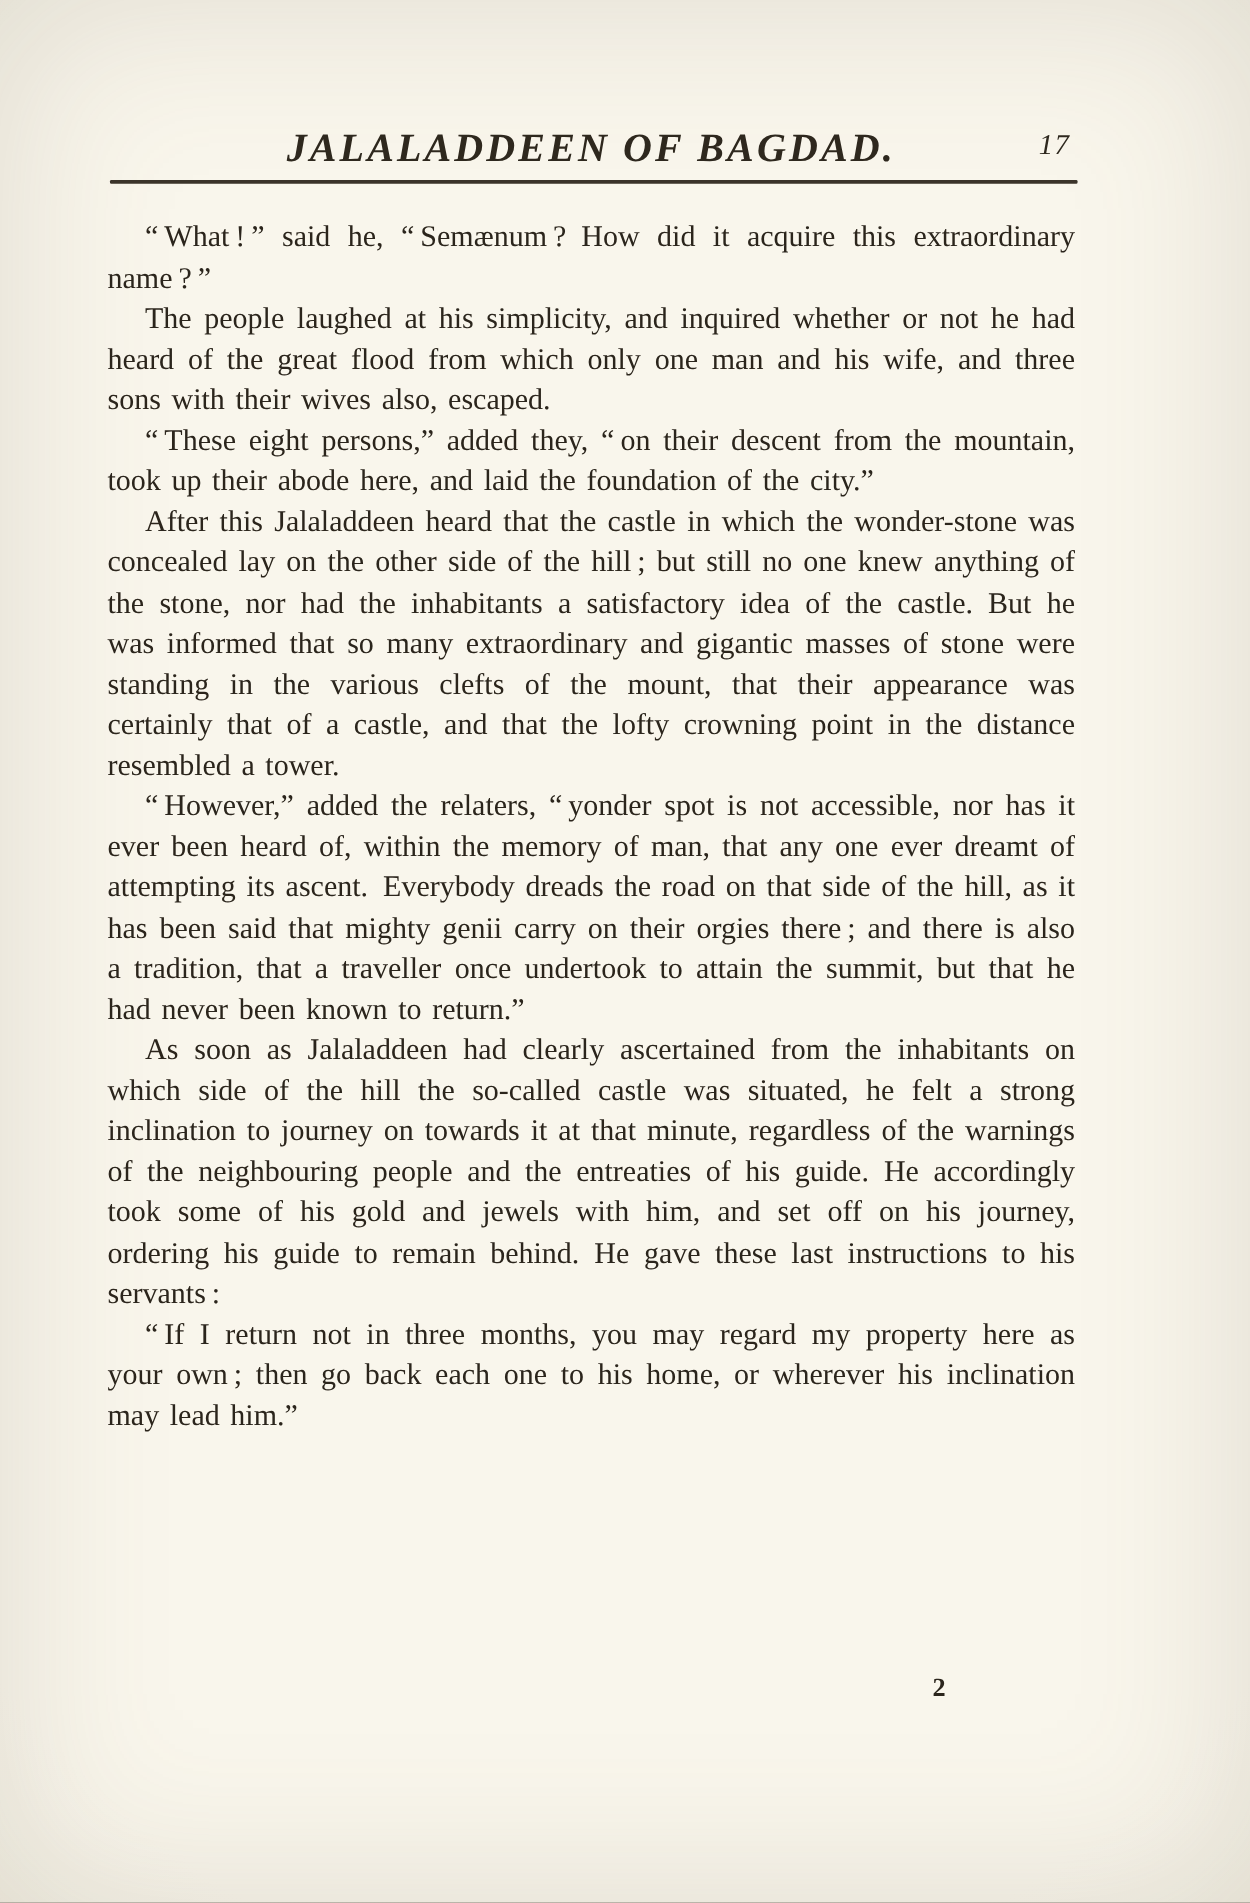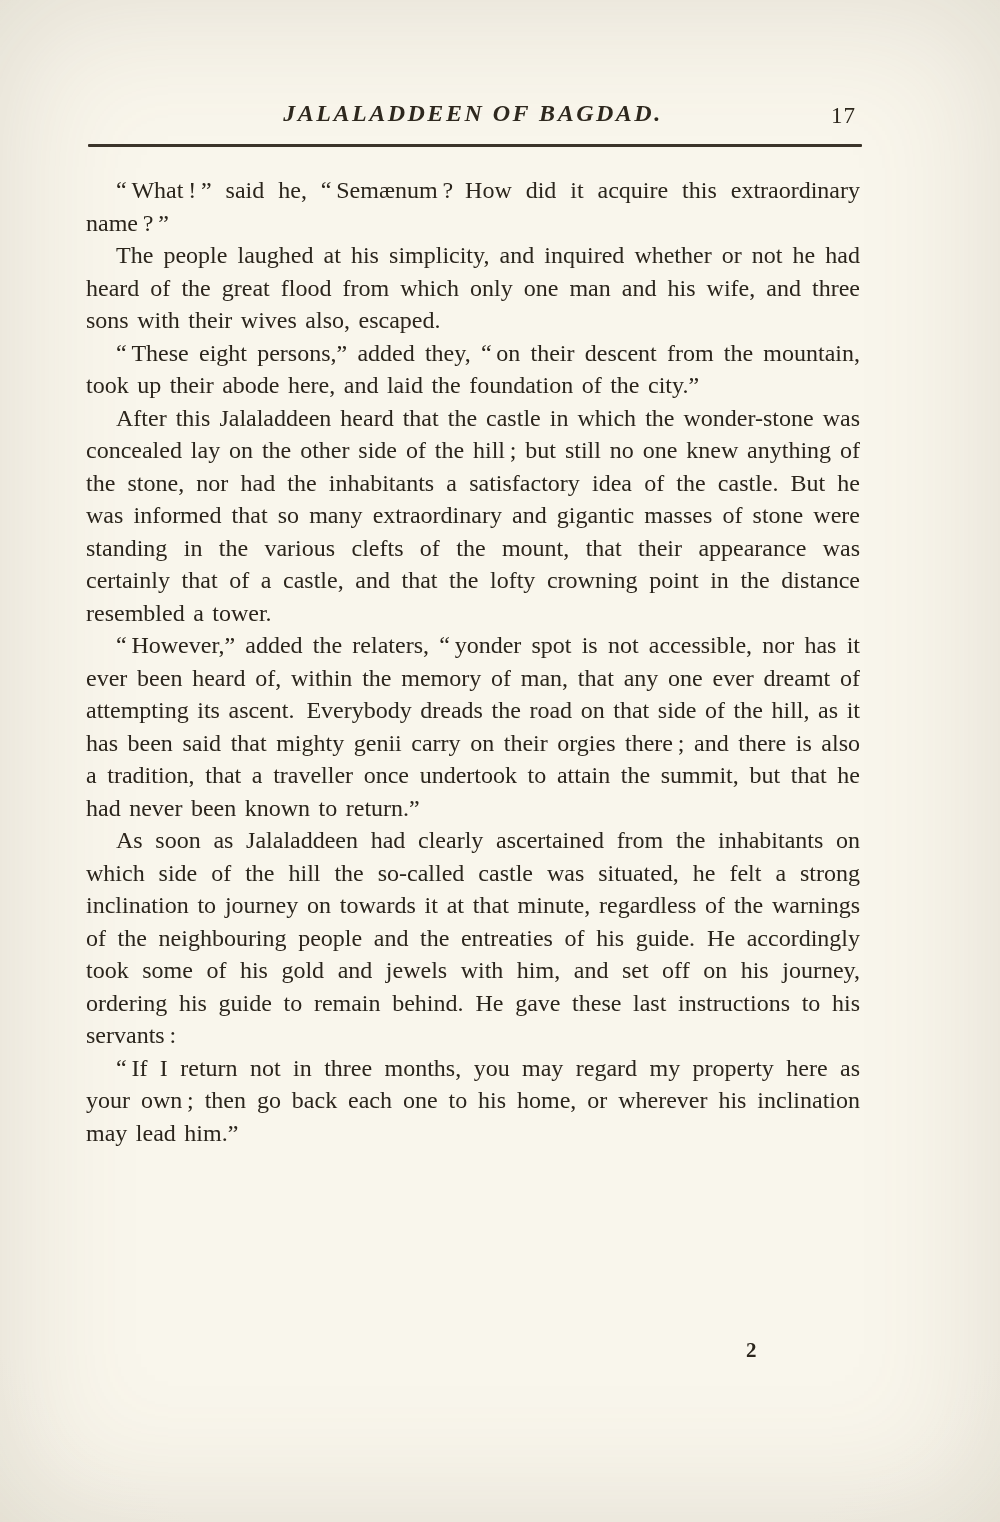--- a/index.html
+++ b/index.html
@@ -25,32 +25,33 @@
   }
   .page-header {
     position: relative;
     margin: 100px 142px 0 88px;
     text-align: center;
     height: 34px;
   }
   .running-title {
     font-style: italic;
     font-weight: 600;
-    font-size: 24px;
+    font-size: 32px;
     letter-spacing: 2.5px;
     color: #2e2必81e;
     color: #2e281e;
   }
   .page-number {
     position: absolute;
     right: 2px;
     top: 3px;
     font-size: 23px;
     letter-spacing: 1px;
     color: #2e281e;
+    font-style: italic;
   }
   .rule {
     margin: 10px 138px 0 88px;
     height: 3px;
     background: #3b342a;
     border-radius: 1px;
   }
   .body-text {
     margin: 27px 140px 0 86px;
     text-align: justify;

